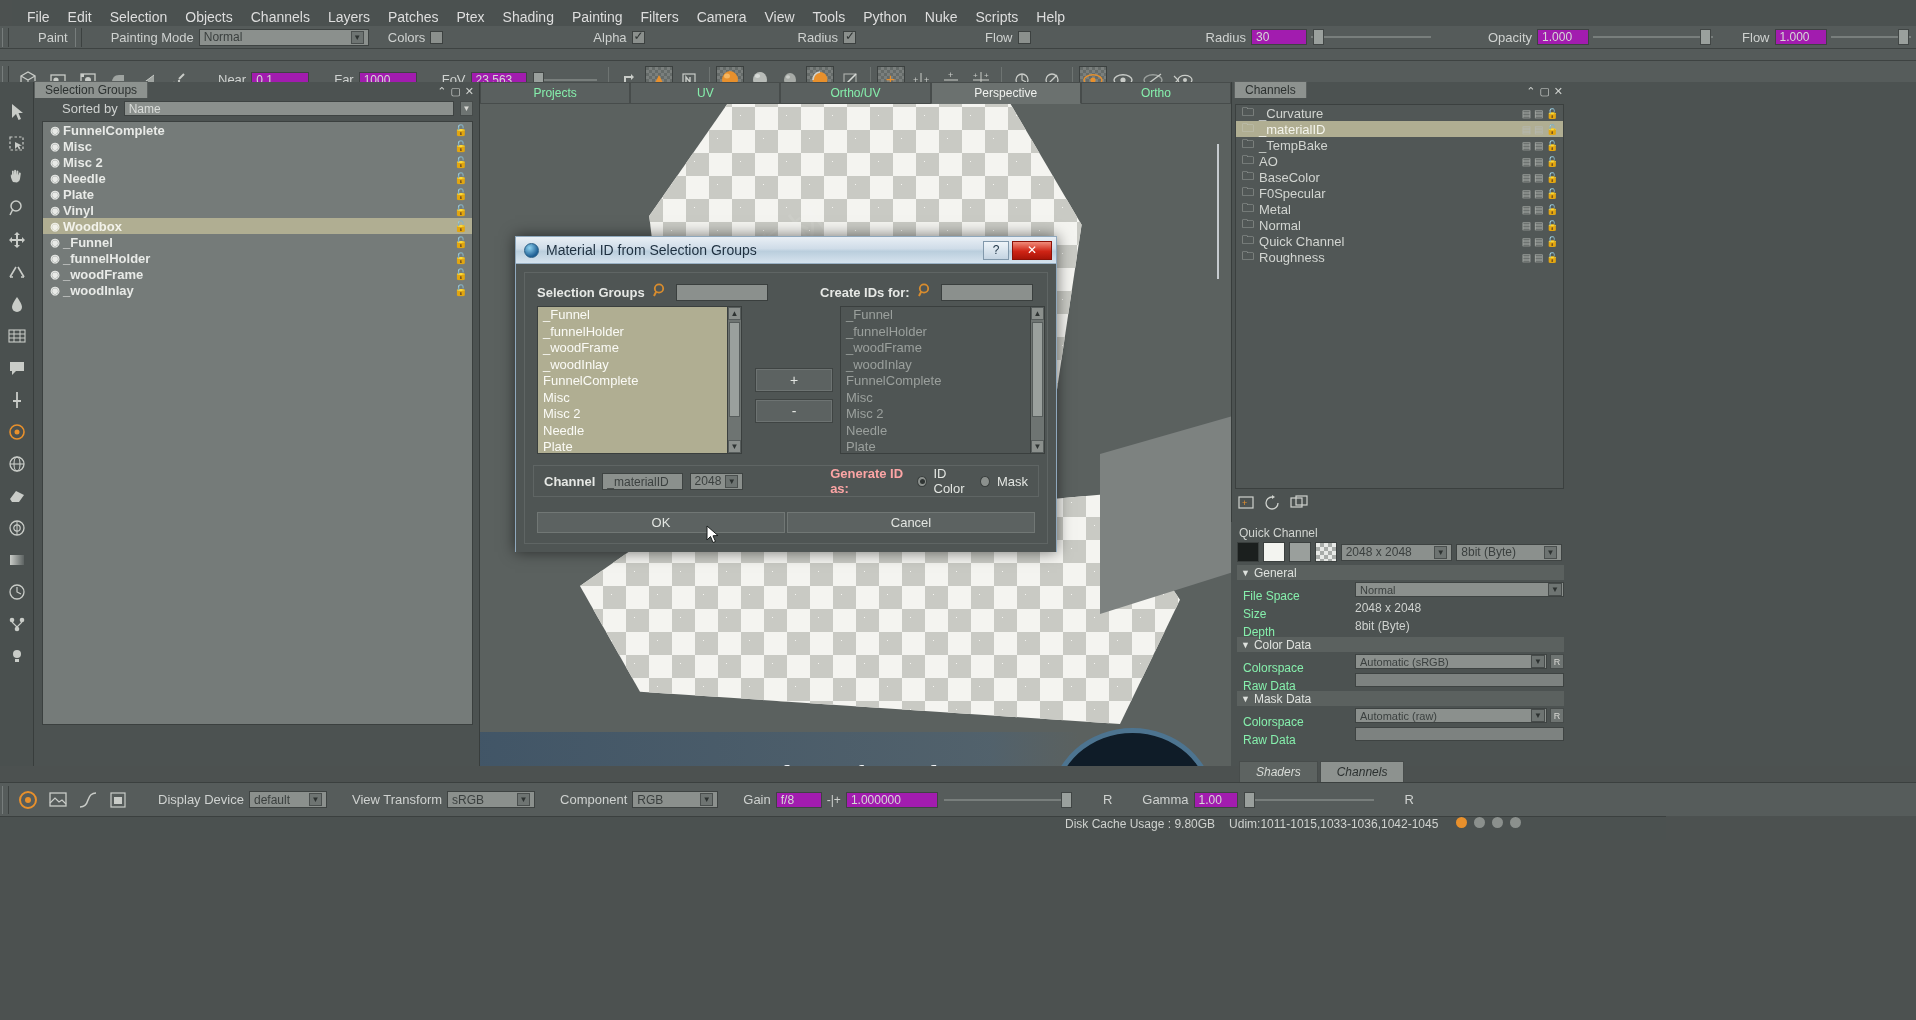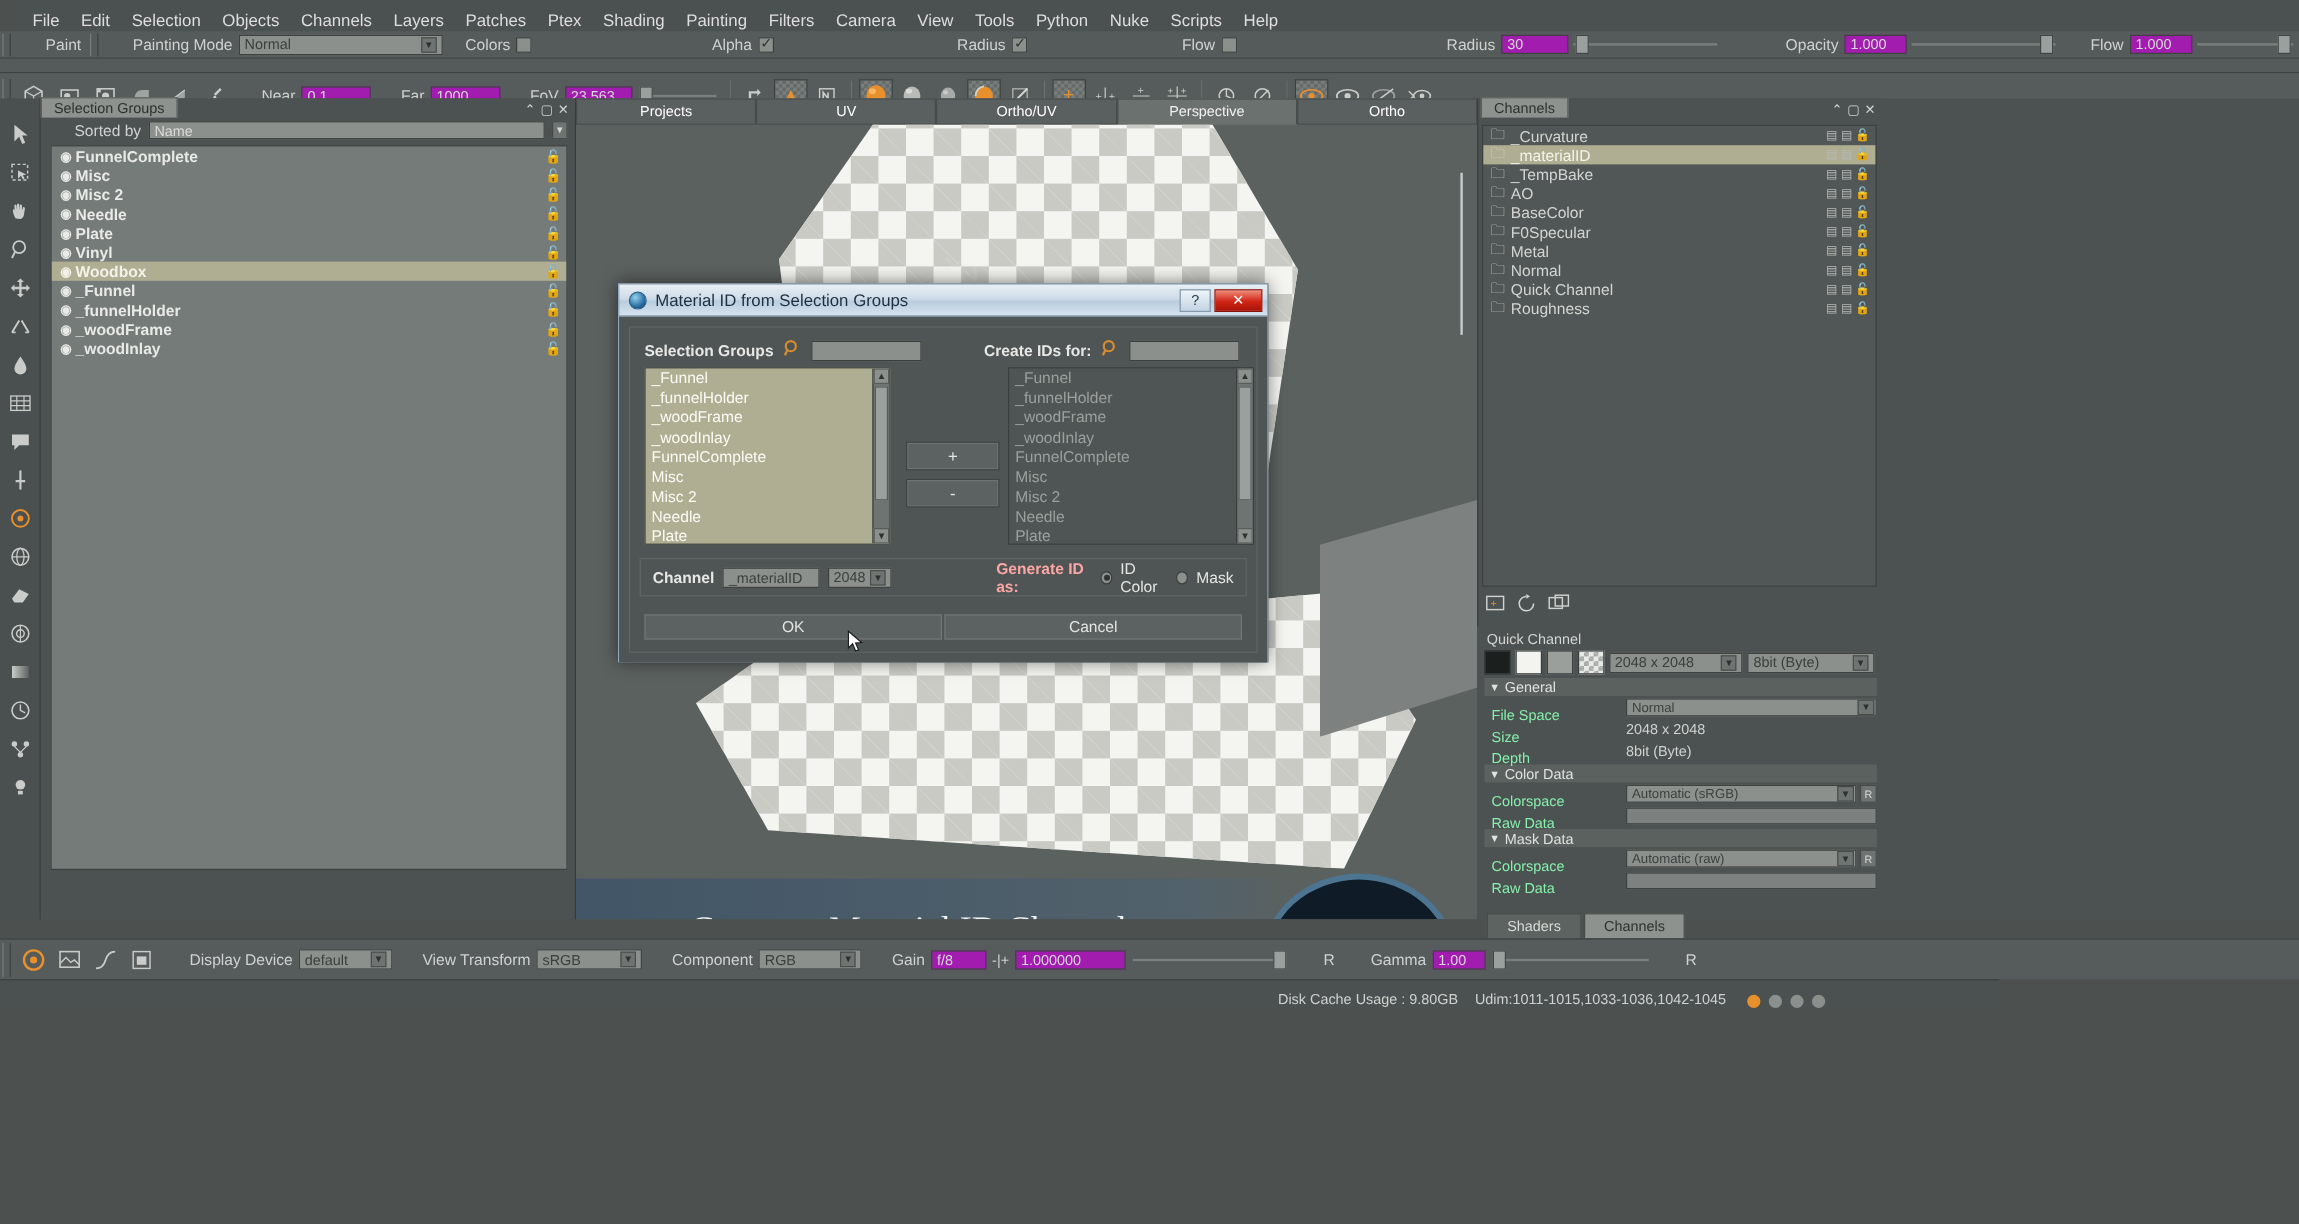--- a/index.html
+++ b/index.html
@@ -78,21 +78,21 @@
   .sgrow{ height:16px; display:flex; align-items:center; padding-left:4px; font-size:13px;
      font-weight:bold; color:#e8eae7; position:relative;}
   .sgrow.sel{ background:#b0ae92; color:#f2f2ea;}
   .sgrow .eye{ width:16px; text-align:center; font-size:11px; flex:none;}
   .sgrow .lock{ position:absolute; right:4px; font-size:11px; color:#b9bcb8; font-weight:normal;}
 
   
   .viewport{ position:absolute; left:480px; top:82px; width:751px; height:684px;
      background:#585e5d; overflow:hidden;}
   .vtabs{ height:22px; display:flex; background:#4f5554; }
-  .vtab{ flex:1; text-align:center; font-size:12px; color:#ffffff; line-height:21px;
+  .vtab{ flex:1; text-align:center; font-size:12px; color:#86efac; line-height:21px;
      background:#5a605f; border:1px solid #474c4b; border-bottom:1px solid #474c4b;}
   .vtab.active{ background:#6b716f; color:#f0f2ef; border-bottom:1px solid #6b716f;}
   .vcanvas{ position:absolute; left:0; top:22px; width:751px; height:662px;
      background:#5b615f; overflow:hidden;}
 
   
   .checker{ position:absolute; background-image:
       linear-gradient(45deg,#c9cac4 25%,transparent 25%,transparent 75%,#c9cac4 75%),
       linear-gradient(45deg,#c9cac4 25%,transparent 25%,transparent 75%,#c9cac4 75%);
     background-size:46px 46px; background-position:0 0,23px 23px; background-color:#f4f4f0;}
@@ -130,30 +130,30 @@
      margin:1px 4px 0 6px; gap:3px;}
   .prow .pk{ width:115px; color:#86efac; padding-left:6px;margin-top:12px;}
   .prow .pv{ flex:1; background:#8b908d; border:1px solid #3e4342; height:15px; color:#3b403f;
      font-size:11px; padding:0 4px; display:flex; align-items:center;}
   .prow .pvplain{ flex:1; color:#cfd2cf; font-size:12px;}
   .prow .pvbox{ flex:1; background:#7d8280; border:1px solid #3e4342; height:14px;}
   .prow .mini{ width:14px; height:15px; background:#6e7472; border:1px solid #464b4a;
      display:flex; align-items:center; justify-content:center; font-size:9px;}
 
   .botTabs{ position:absolute; left:1231px; top:760px; width:337px; height:22px; display:flex;
-     align-items:flex-end; gap:2px; padding-left:8px;}
+     align-items:flex-end; gap:2px; padding-left:8px;font-style:italic;}
   .bTab{ background:#5d6361; color:#d8dbd7; font-size:12px; padding:3px 16px;
      border:1px solid #474c4b; border-bottom:none;}
   .bTab.active{ background:#8d928f; color:#2c3130;}
 
   
   .bottombar{ position:absolute; left:0; top:782px; width:1916px; height:34px;
      background:#565c5b; border-top:1px solid #3b403f; display:flex; align-items:center;}
   .statusbar{ position:absolute; left:0; top:816px; width:1666px; height:24px;
-     background:#4b5150; border-top:1px solid #3b403f; display:flex; align-items:flex-end;
+     background:#4b5150; border-top:1px solid #3b403f; display:flex; align-items:flex-start;
      font-size:12px; color:#cfd2cf;}
 
   
   .modal{ position:absolute; left:515px; top:236px; width:542px; height:316px;
      background:#4c5251; border:1px solid #8fa8bd;
      box-shadow:0 0 14px rgba(0,0,0,.55);}
   .mtitle{ height:27px;
      background:linear-gradient(180deg,#e9eff5 0%,#cfdce8 45%,#bacedd 55%,#d6e3ee 100%);
      display:flex; align-items:center; padding-left:8px; color:#1e3040; font-size:14px;
      border-bottom:1px solid #9bb2c6;}

